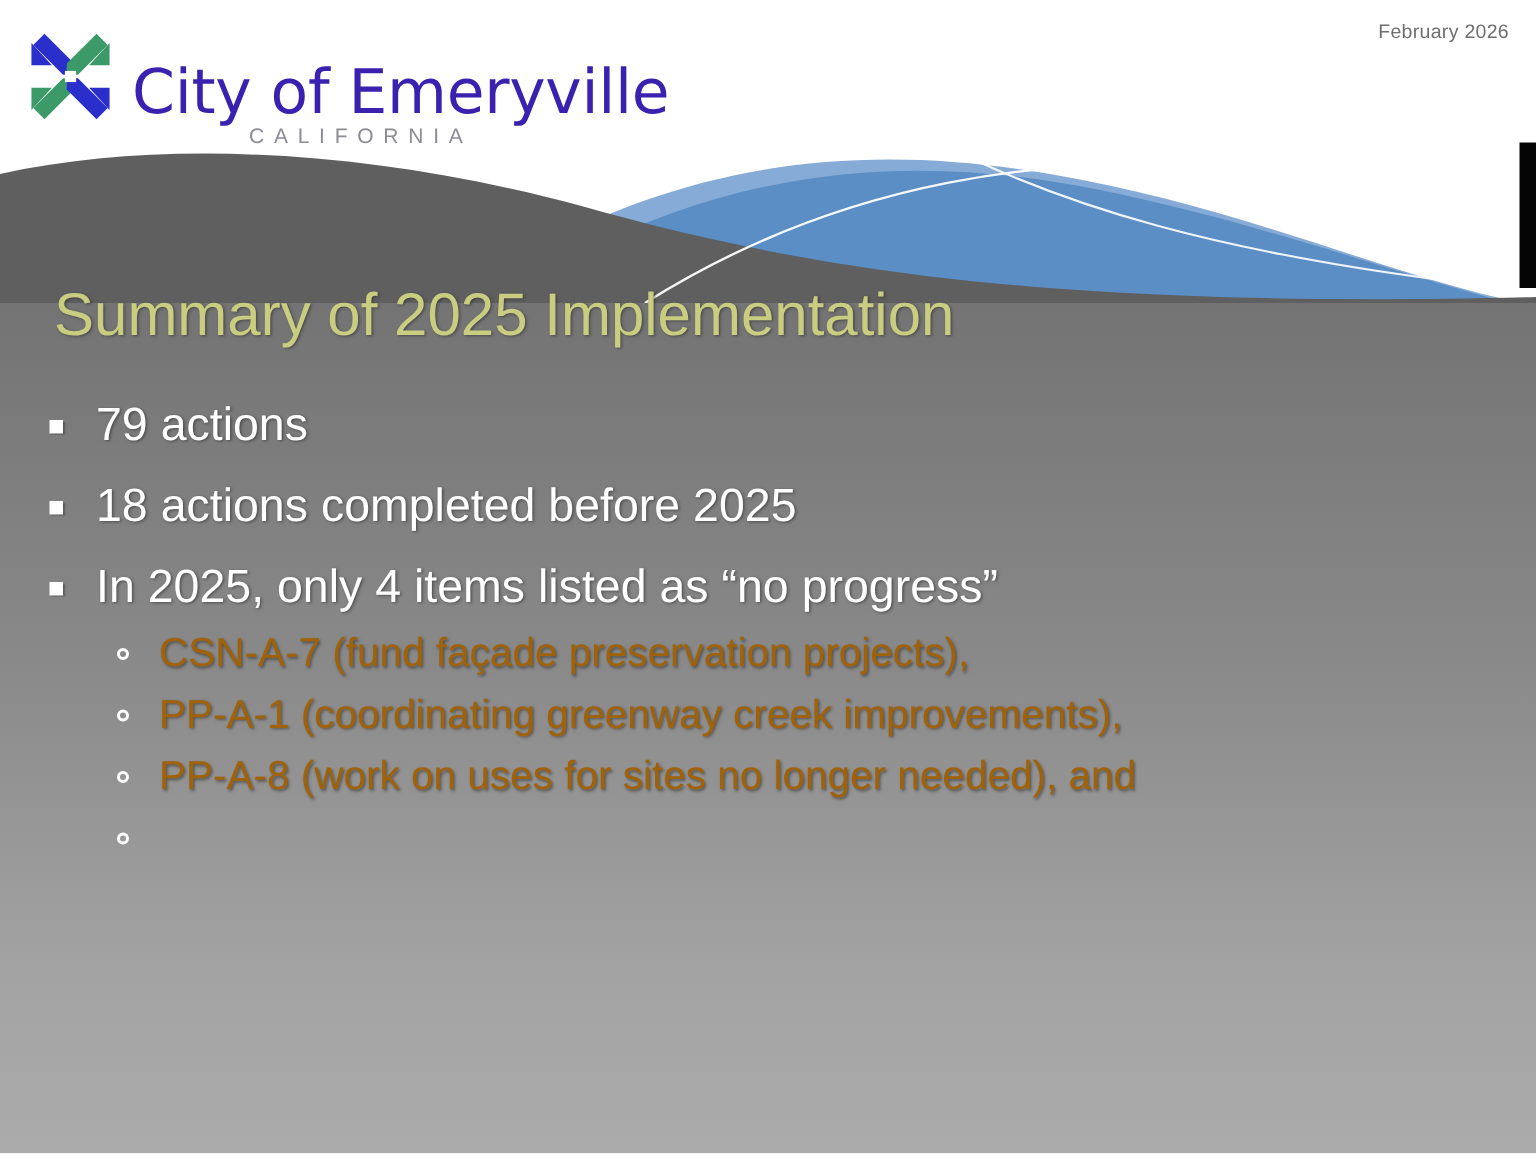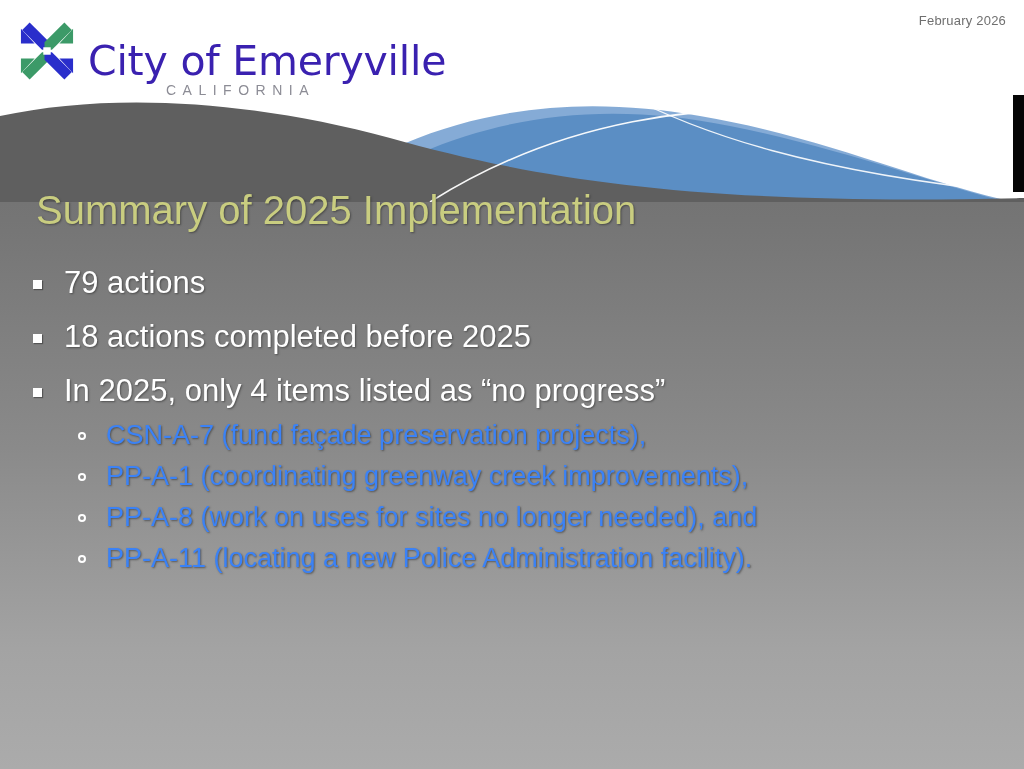--- a/index.html
+++ b/index.html
@@ -176,21 +176,21 @@
     list-style: none;
     margin: 4px 0 0 0;
     padding: 0;
   }
 
   .bullet-l2 {
     position: relative;
     padding-left: 42px;
     margin-bottom: 2px;
     font-size: 27px;
-    color: #3b82f6;
+    color: #a16207;
     line-height: 1.44;
     text-shadow: 1px 1px 2px rgba(45,45,45,0.6);
     white-space: nowrap;
   }
   .bullet-l2 > .marker-circ {
     position: absolute;
     left: 14px;
     top: 16px;
     width: 8px;
     height: 8px;
@@ -309,21 +309,20 @@
           <li class="bullet-l2">
             <span class="marker-circ"></span>
             <span>PP-A-1 (coordinating greenway creek improvements),</span>
           </li>
           <li class="bullet-l2">
             <span class="marker-circ"></span>
             <span>PP-A-8 (work on uses for sites no longer needed), and</span>
           </li>
           <li class="bullet-l2">
             <span class="marker-circ"></span>
-            <span>PP-A-11 (locating a new Police Administration facility).</span>
           </li>
         </ul>
       </li>
 
     </ul>
 
 
   </div>
 </div>
 

